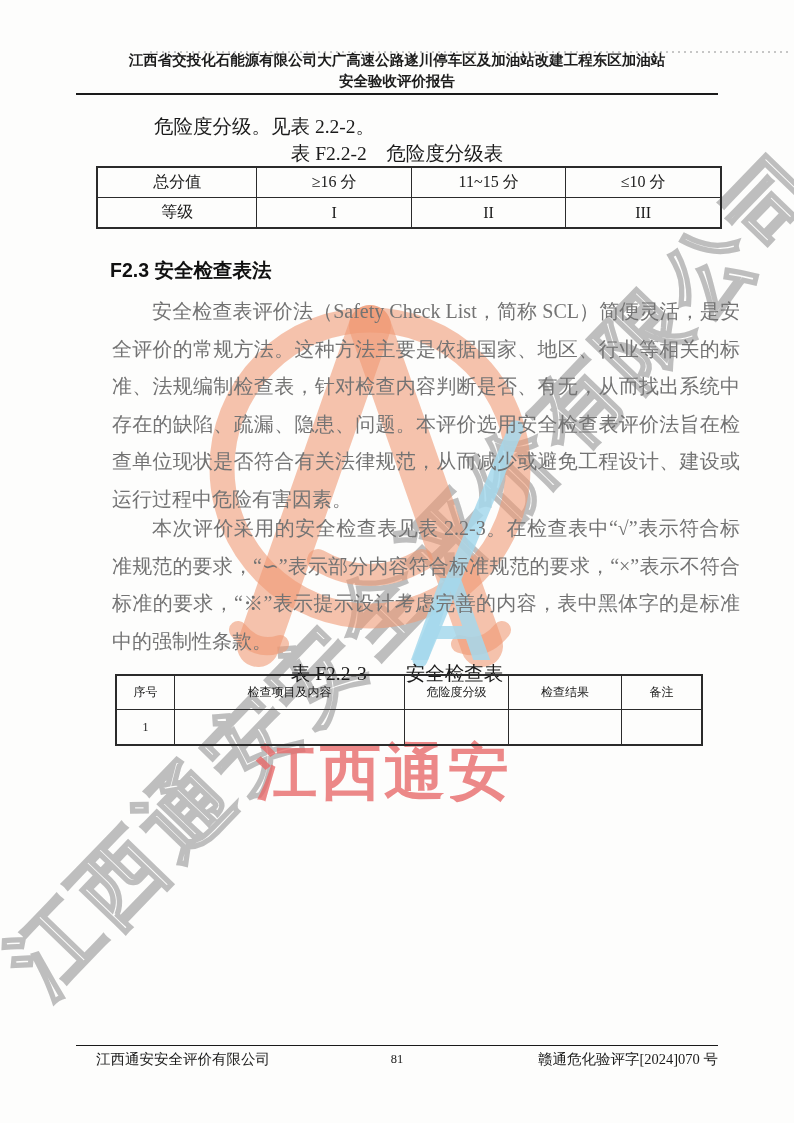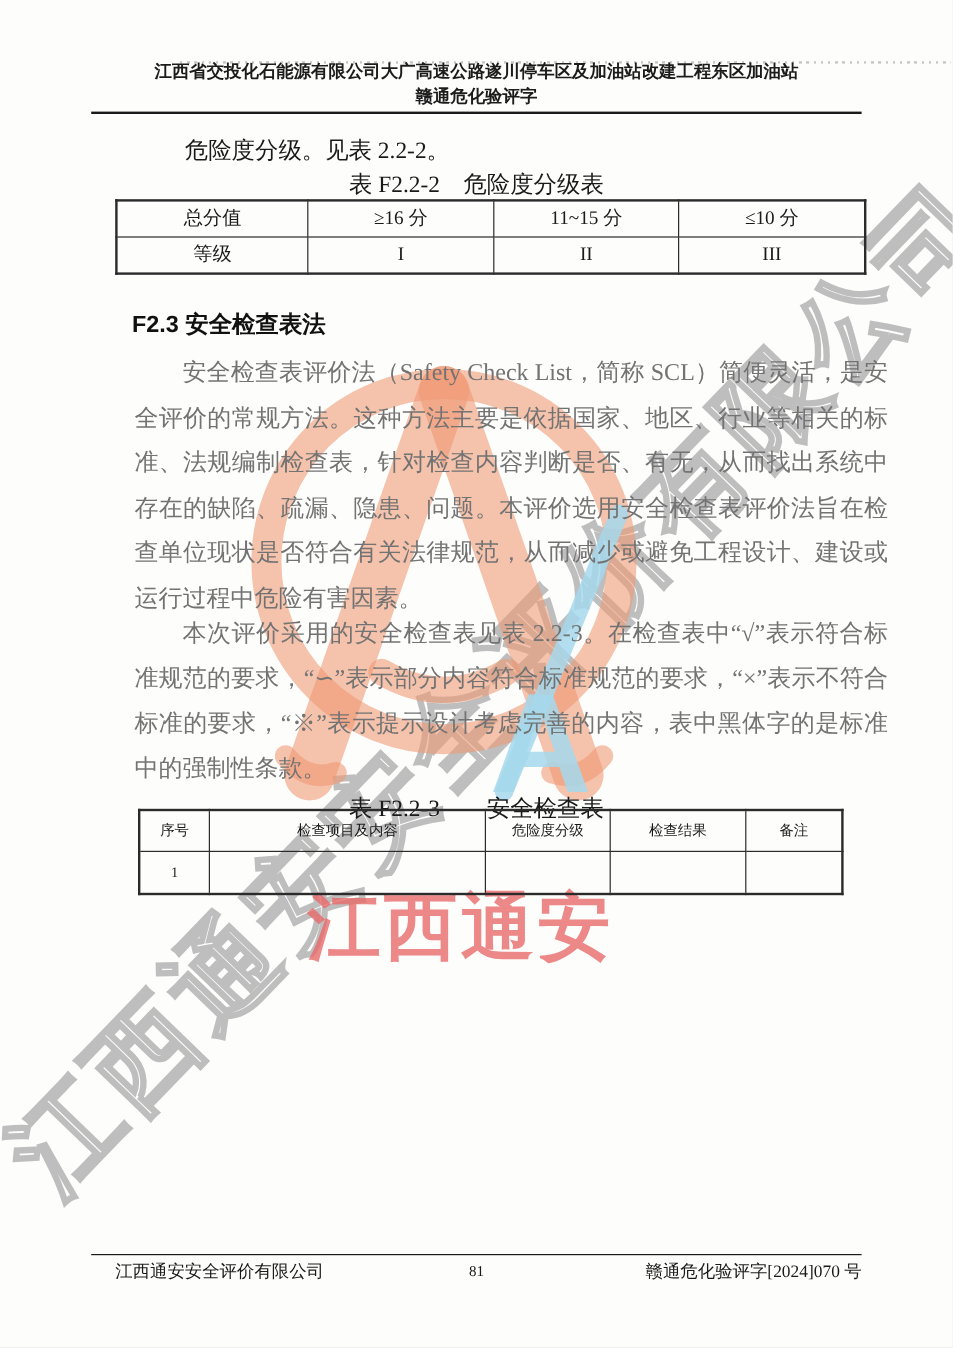--- a/index.html
+++ b/index.html
@@ -96,21 +96,21 @@
     </svg>
     <div class="wm-red">江西通安</div>
   </div>
 
   <div class="artifact-top"></div>
 
   <div class="content">
 
     <div class="hdr">
       <div>江西省交投化石能源有限公司大广高速公路遂川停车区及加油站改建工程东区加油站</div>
-      <div>赣通危化验评字</div>
+      <div>安全验收评价报告</div>
     </div>
     <hr class="rule">
 
     <p class="intro">危险度分级。见表 2.2-2。</p>
 
     <div class="tbl-title" id="t1-title">表 F2.2-2　危险度分级表</div>
     <table class="t1">
       <tbody>
           <tr>
             <td>总分值</td>

